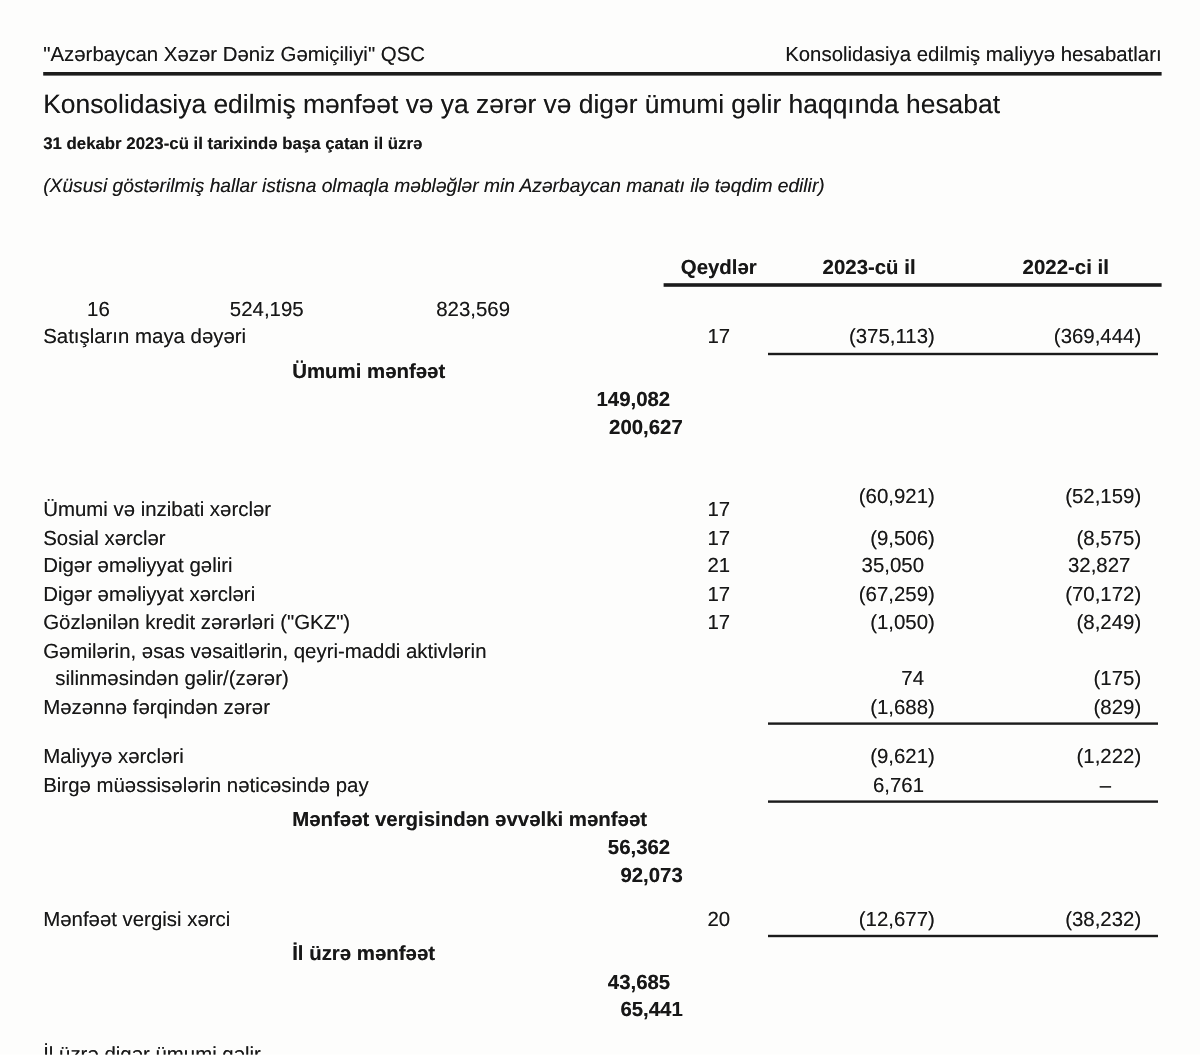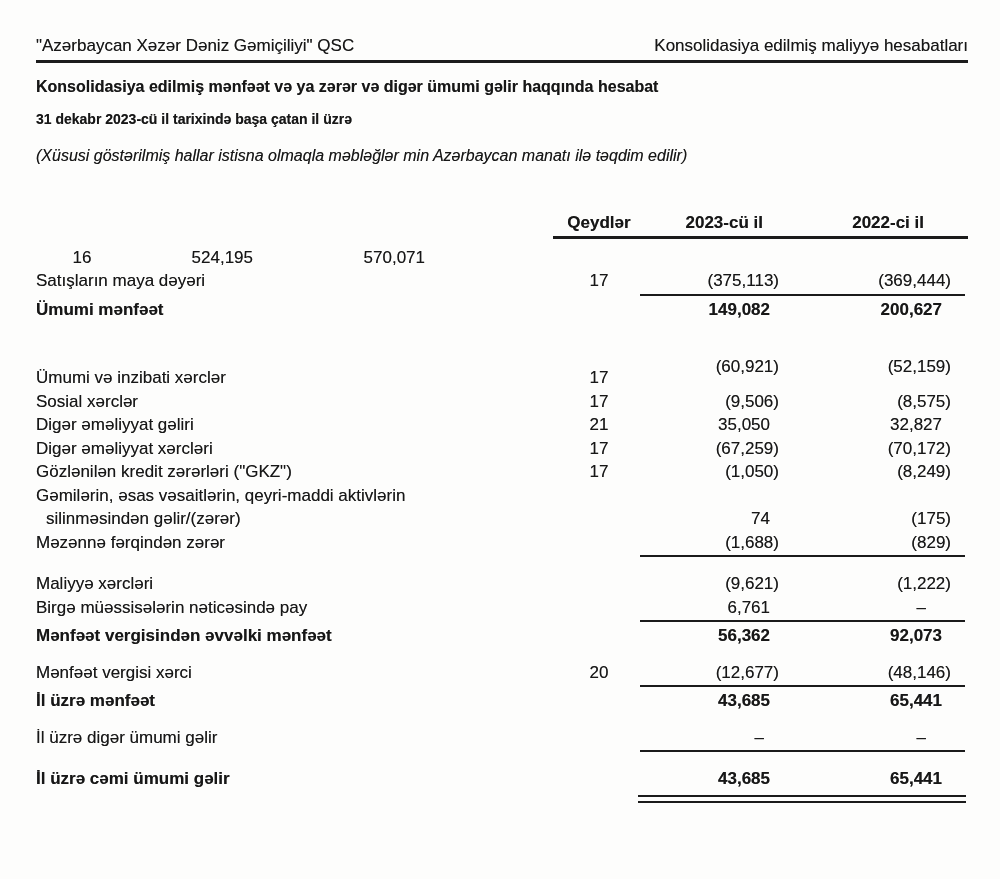--- a/index.html
+++ b/index.html
@@ -12,27 +12,27 @@
     box-sizing:border-box;
     padding:34px 32px 0 36px;
     overflow:hidden;
     text-shadow:0 0 0.5px rgba(20,20,20,0.55);
   }
   .doc-header {
     display:flex; justify-content:space-between; align-items:baseline;
     font-size:17px; line-height:23px;
   }
   .header-rule { height:3px; background:#1c1c1c; margin-top:3px; }
-  .title { font-size:16px; font-weight:bold; margin-top:13px; line-height:22px; }
+  .title { font-size:22px; font-weight:normal; margin-top:13px; line-height:22px; }
   .period { font-size:14px; font-weight:bold; margin-top:10px; line-height:22px; }
   .units { font-size:16px; font-style:italic; margin-top:16px; line-height:20px; }
 
   .table { margin-top:46px; font-size:17px; }
   .row { display:flex; align-items:center; line-height:23.5px; }
-  .row.bold { font-weight:bold; }
+  .row.bold { font-weight:bold;flex-direction:column; }
   .row.twoline { align-items:flex-end; }
   .cell { box-sizing:border-box; }
   .lbl  { width:517px; }
   .lbl .indent { padding-left:10px; }
   .note { width:92px; text-align:center; }
   .v23  { width:137px; text-align:right; padding-right:12px; white-space:nowrap; }
   .v22  { width:186px; text-align:right; padding-right:26px; white-space:nowrap; }
 
   .thead { font-weight:bold; line-height:22px; }
   .thead .v23 { padding-right:19px; }
@@ -68,21 +68,21 @@
       <div class="cell lbl"></div>
       <div class="cell note">Qeydlər</div>
       <div class="cell v23">2023-cü il</div>
       <div class="cell v22">2022-ci il</div>
     </div>
     <div class="thead-rule"></div>
     <div id="rows">
         <div class="row">
           <div class="cell note">16</div>
           <div class="cell v23"><span>524,195</span></div>
-          <div class="cell v22"><span>570,071</span></div>
+          <div class="cell v22"><span>823,569</span></div>
         </div>
         <div class="row">
           <div class="cell lbl">Satışların maya dəyəri</div>
           <div class="cell note">17</div>
           <div class="cell v23"><span class="paren">(375,113)</span></div>
           <div class="cell v22"><span class="paren">(369,444)</span></div>
         </div>
         <div class="num-rule"></div>
         <div class="row bold">
           <div class="cell lbl">Ümumi mənfəət</div>
@@ -155,21 +155,21 @@
           <div class="cell lbl">Mənfəət vergisindən əvvəlki mənfəət</div>
           <div class="cell note"></div>
           <div class="cell v23"><span>56,362</span></div>
           <div class="cell v22"><span>92,073</span></div>
         </div>
         <div class="gap" style="height: 13px;"></div>
         <div class="row">
           <div class="cell lbl">Mənfəət vergisi xərci</div>
           <div class="cell note">20</div>
           <div class="cell v23"><span class="paren">(12,677)</span></div>
-          <div class="cell v22"><span class="paren">(48,146)</span></div>
+          <div class="cell v22"><span class="paren">(38,232)</span></div>
         </div>
         <div class="num-rule"></div>
         <div class="row bold">
           <div class="cell lbl">İl üzrə mənfəət</div>
           <div class="cell note"></div>
           <div class="cell v23"><span>43,685</span></div>
           <div class="cell v22"><span>65,441</span></div>
         </div>
         <div class="gap" style="height: 13px;"></div>
         <div class="row">

